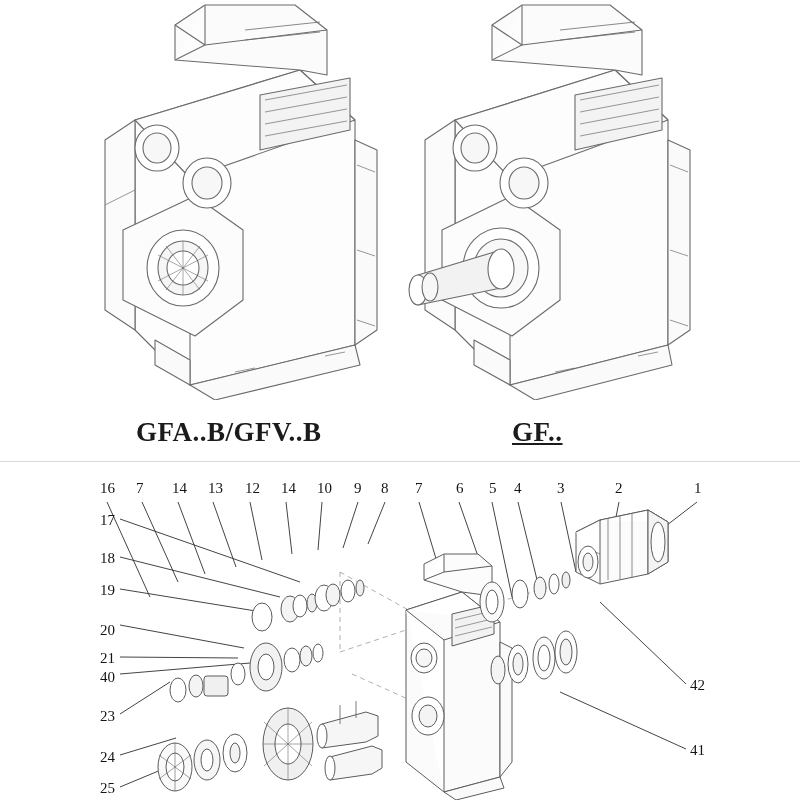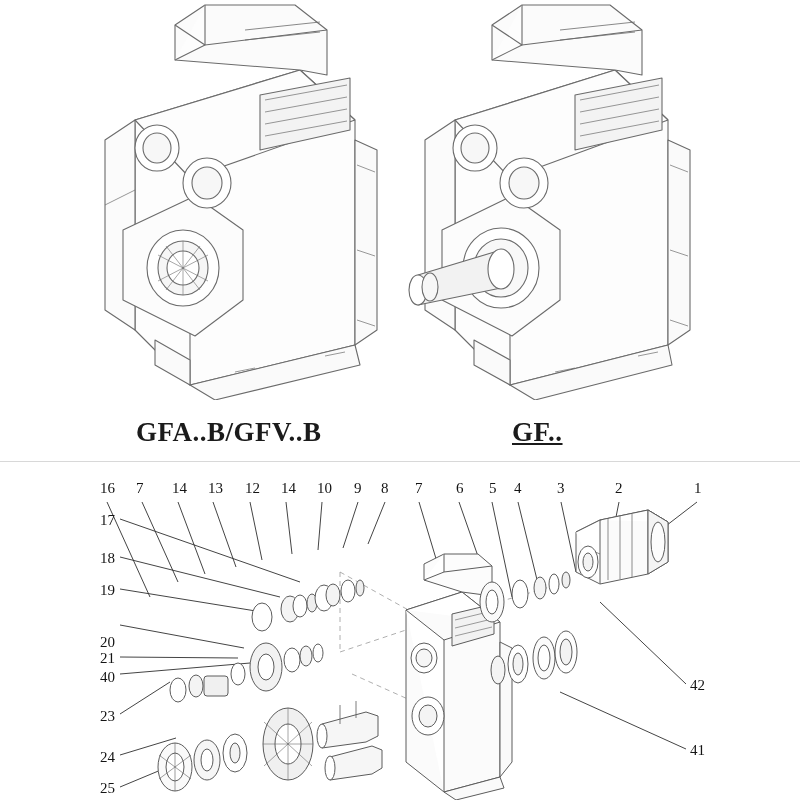--- a/index.html
+++ b/index.html
@@ -331,21 +331,21 @@
     <div class="num" style="left:456px;top:18px">6</div>
     <div class="num" style="left:489px;top:18px">5</div>
     <div class="num" style="left:514px;top:18px">4</div>
     <div class="num" style="left:557px;top:18px">3</div>
     <div class="num" style="left:615px;top:18px">2</div>
     <div class="num" style="left:694px;top:18px">1</div>
 
     <div class="num" style="left:100px;top:50px">17</div>
     <div class="num" style="left:100px;top:88px">18</div>
     <div class="num" style="left:100px;top:120px">19</div>
-    <div class="num" style="left:100px;top:172px">20</div>
+    <div class="num" style="left:100px;top:160px">20</div>
     <div class="num" style="left:100px;top:188px">21</div>
     <div class="num" style="left:100px;top:207px">40</div>
     <div class="num" style="left:100px;top:246px">23</div>
     <div class="num" style="left:100px;top:287px">24</div>
     <div class="num" style="left:100px;top:318px">25</div>
 
     <div class="num" style="left:690px;top:215px">42</div>
     <div class="num" style="left:690px;top:280px">41</div>
   </div>
 

